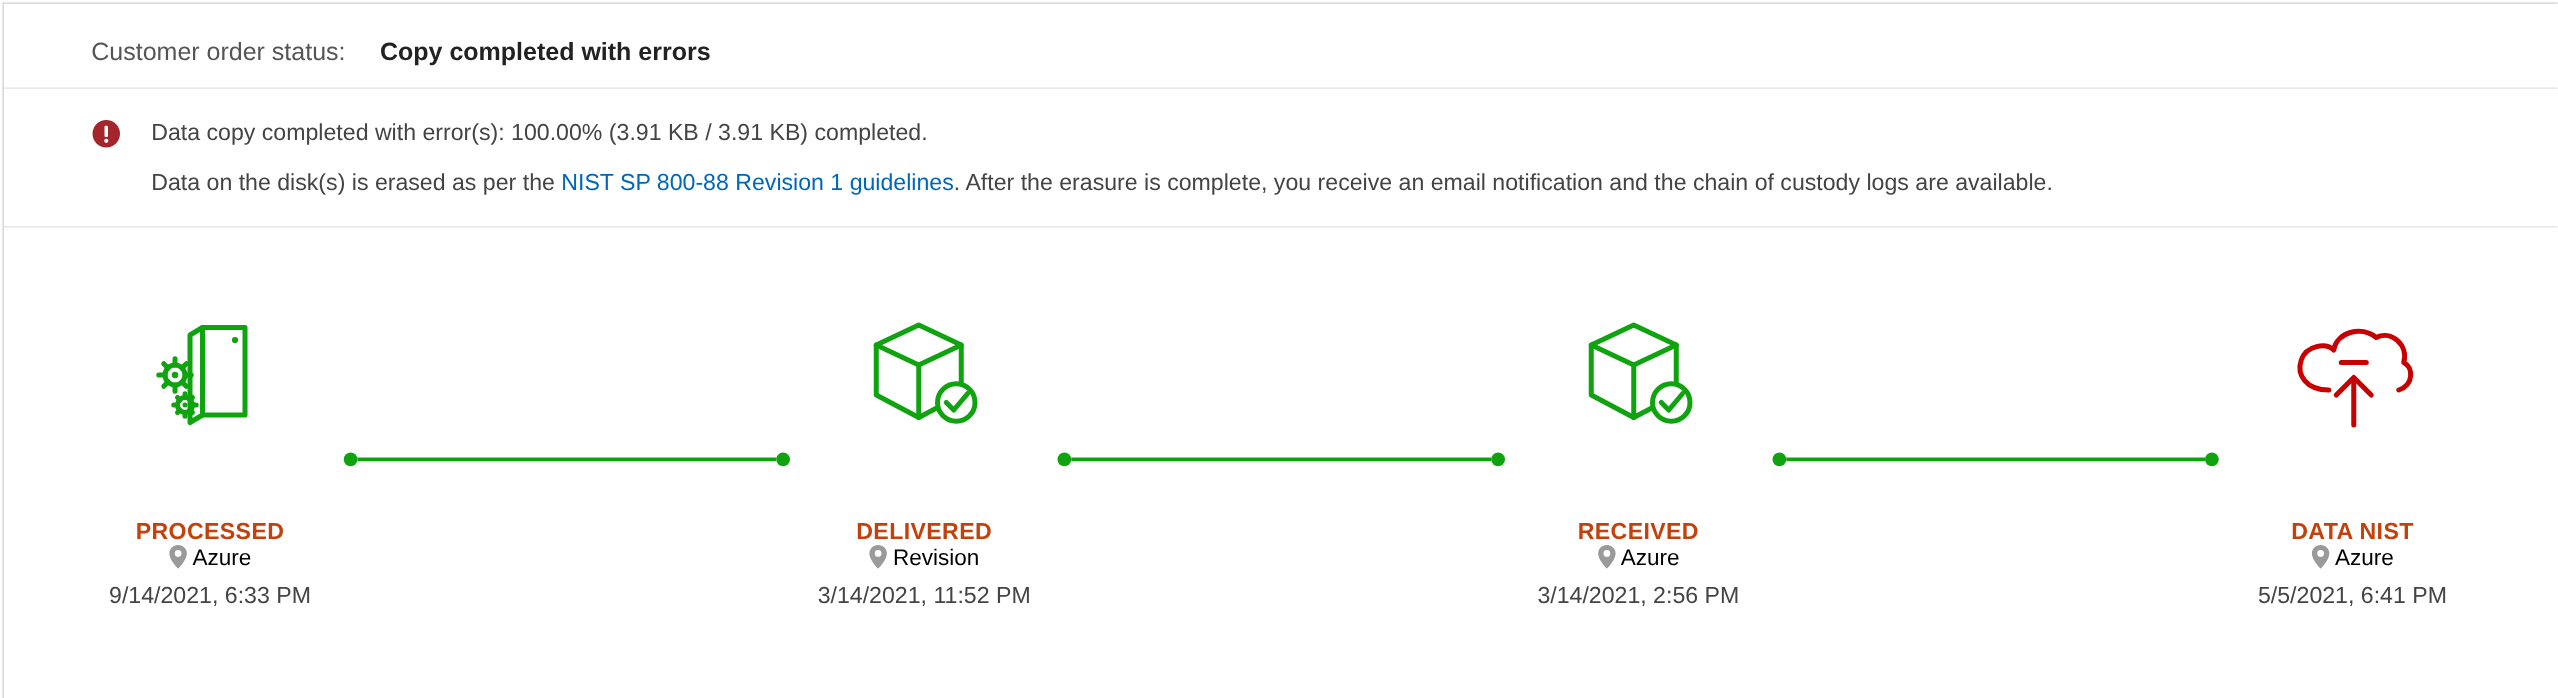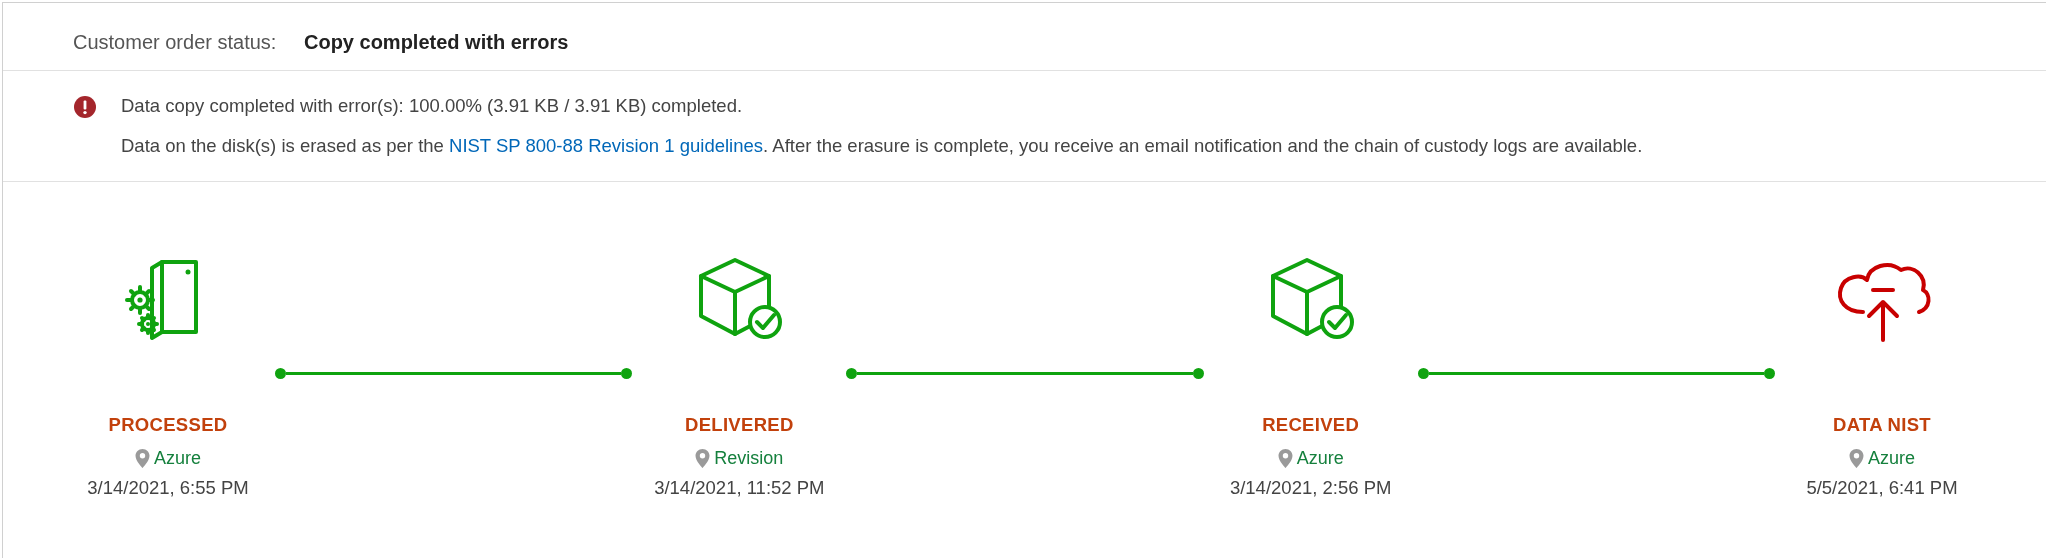--- a/index.html
+++ b/index.html
@@ -67,25 +67,24 @@
       background: #0fa30f;
     }
     .step-label {
       margin-top: 62px;
       font-weight: 700;
       font-size: 18.5px;
       letter-spacing: 0.3px;
       color: #c2410c;
     }
     .step-loc {
-      margin-top: 12px;
+      margin-top: 0;
       font-size: 18px;
-      color: #15803d;
-      display: flex;
-      align-items: center;
+      color: #000000;
+      display: flex;
       gap: 4px;
     }
     .pin-icon { display: inline-flex; }
     .step-time {
       margin-top: 8px;
       font-size: 18.5px;
       color: #444;
     }
   </style>
 </head>
@@ -148,21 +147,21 @@
       </div>
       <div class="step-label">PROCESSED</div>
       <div class="step-loc">
         <span class="pin-icon">
           <svg width="15" height="20" viewBox="0 0 15 20">
               <path d="M7.5 0C3.5 0 0.5 3 0.5 6.8c0 5.3 7 12.2 7 12.2s7-6.9 7-12.2C14.5 3 11.5 0 7.5 0zm0 9.4a2.7 2.7 0 110-5.4 2.7 2.7 0 010 5.4z" fill="#9a9a9a"></path>
             </svg>
         </span>
         <span>Azure</span>
       </div>
-      <div class="step-time">3/14/2021, 6:55 PM</div>
+      <div class="step-time">9/14/2021, 6:33 PM</div>
     </div>
 
     <div class="connector">
       <span class="connector-dot"></span>
       <span class="connector-line"></span>
       <span class="connector-dot"></span>
     </div>
 
     <div class="step">
       <div class="step-icon">

